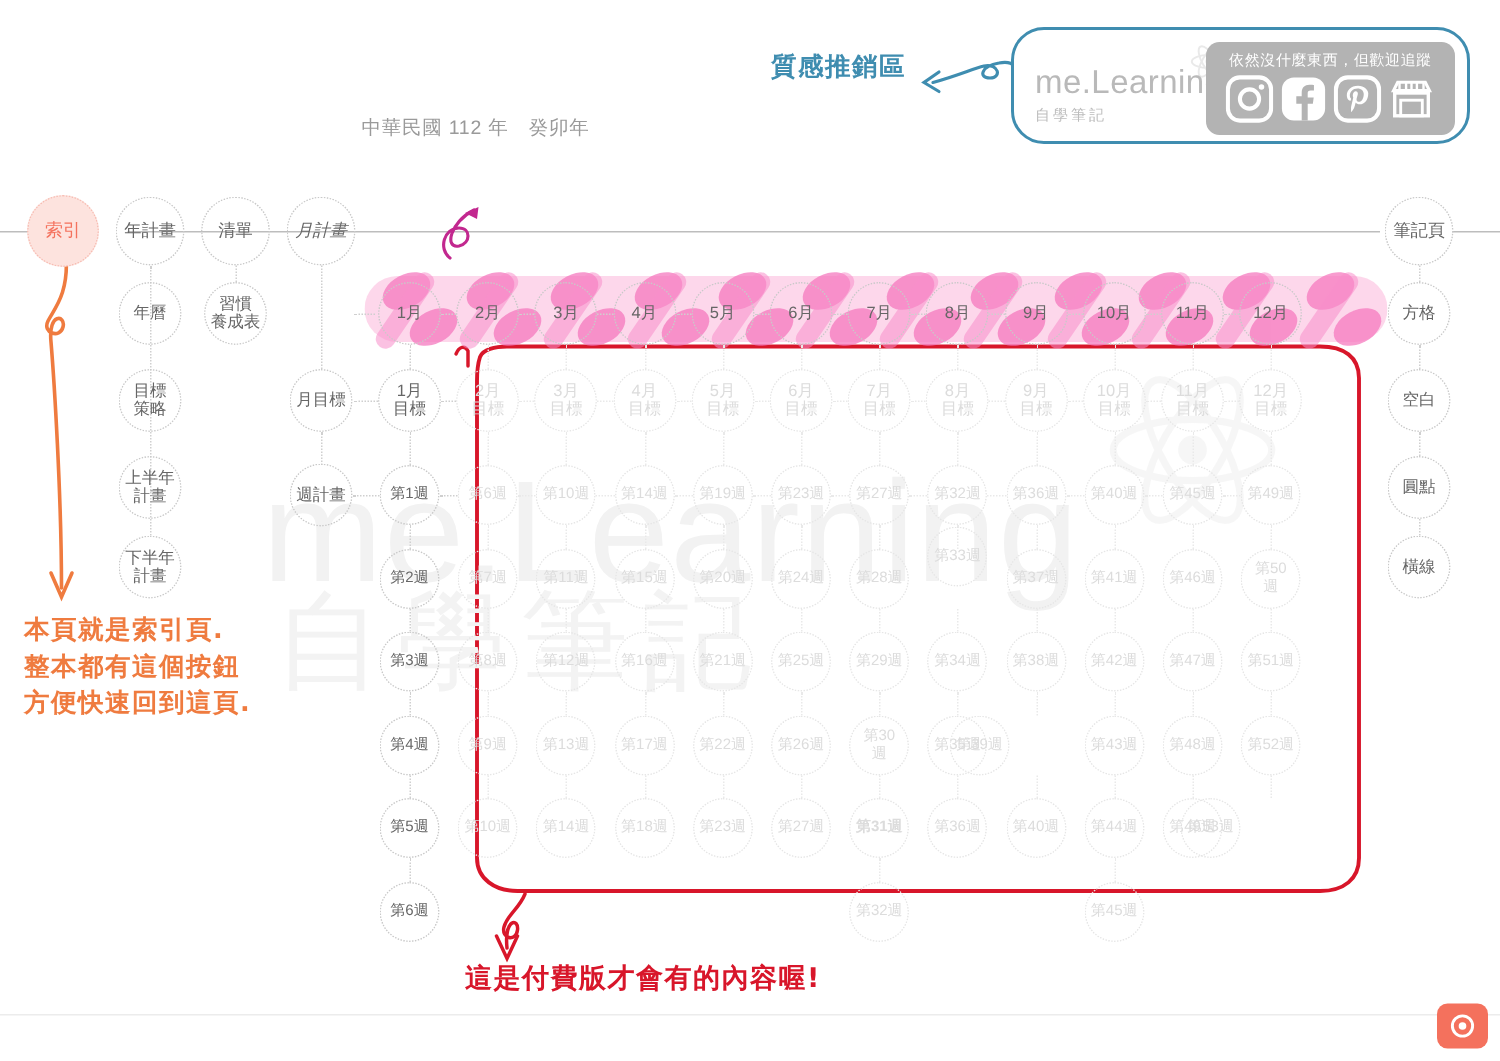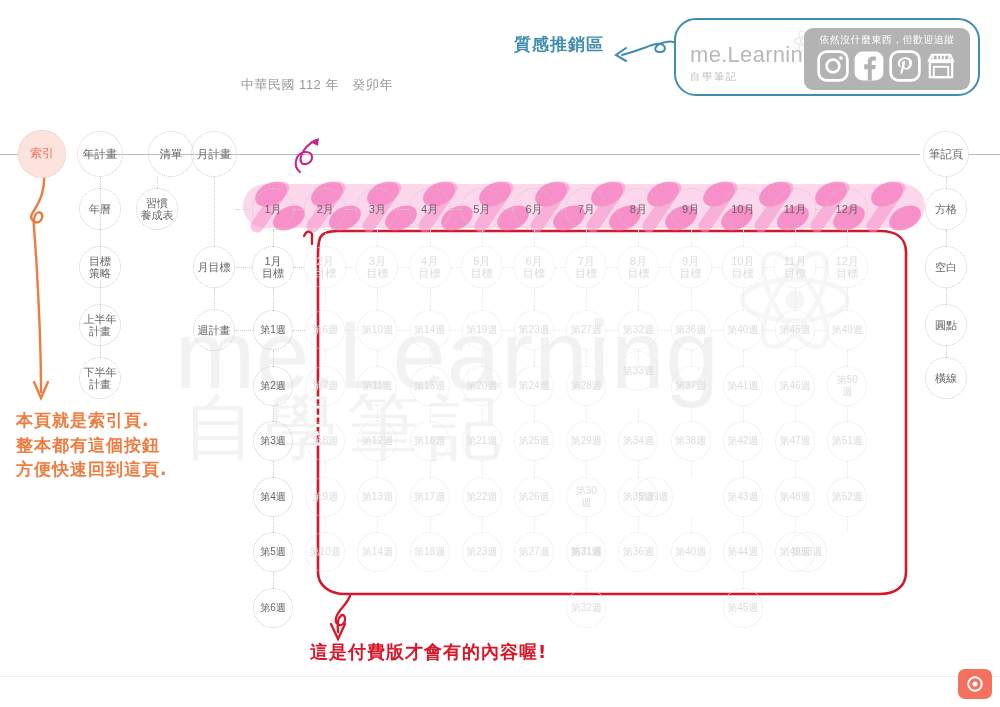--- a/index.html
+++ b/index.html
@@ -249,25 +249,25 @@
     </svg>
   </div>
 
   <div id="nodes-layer">
       <div class="node index" style="left: 18px; top: 130px; width: 48px; height: 48px;">
         <span style="white-space: pre-line;">索引</span>
       </div>
       <div class="node big" style="left: 77px; top: 131px; width: 46px; height: 46px;">
         <span style="white-space: pre-line;">年計畫</span>
       </div>
-      <div class="node big" style="left: 148px; top: 131px; width: 46px; height: 46px;">
+      <div class="node big" style="left: 134px; top: 131px; width: 46px; height: 46px;">
         <span style="white-space: pre-line;">清單</span>
       </div>
       <div class="node big" style="left: 191px; top: 131px; width: 46px; height: 46px;">
-        <span style="white-space: pre-line;">月計畫</span>
+        <span style="white-space: pre-line; font-style: italic;">月計畫</span>
       </div>
       <div class="vcon" style="left: 100px; top: 177px; height: 180px;"></div>
       <div class="node mid" style="left: 79px; top: 188px; width: 42px; height: 42px;">
         <span style="white-space: pre-line;">年曆</span>
       </div>
       <div class="node mid" style="left: 79px; top: 246px; width: 42px; height: 42px;">
         <span style="white-space: pre-line;">目標
 策略</span>
       </div>
       <div class="node mid" style="left: 79px; top: 304px; width: 42px; height: 42px;">

